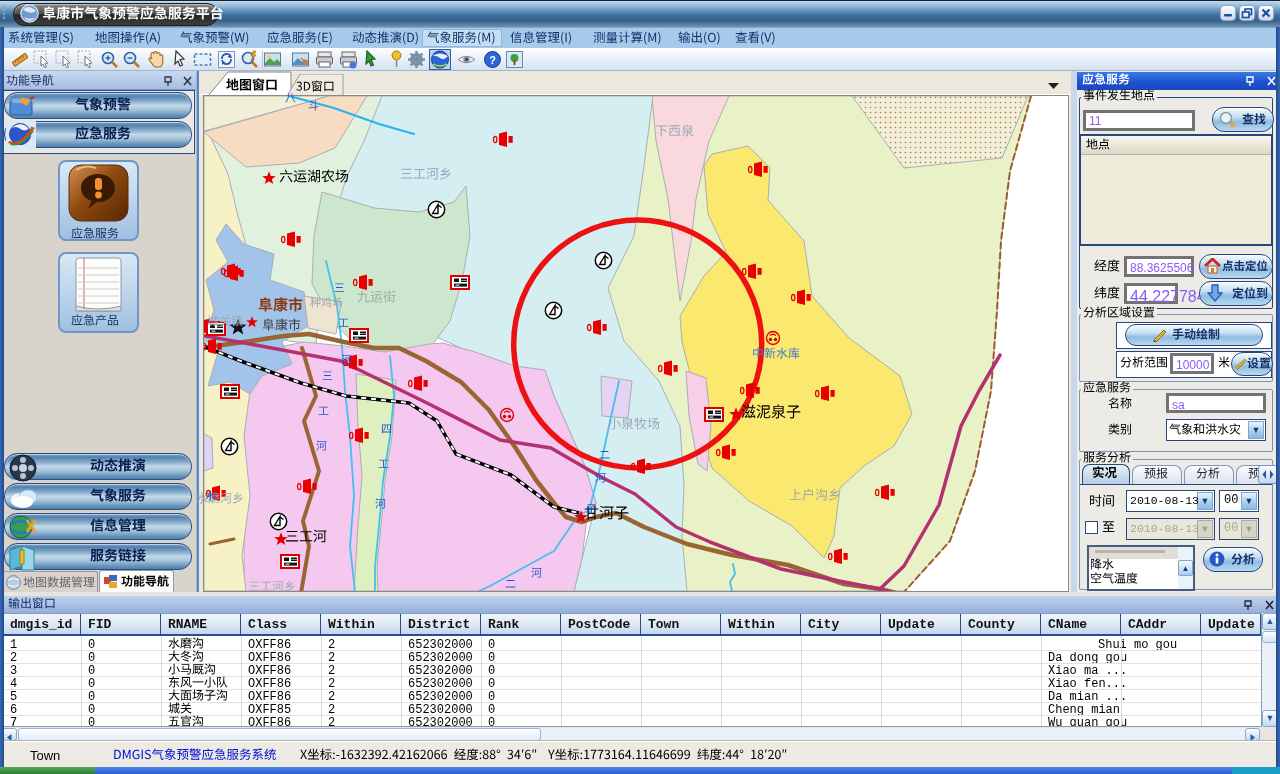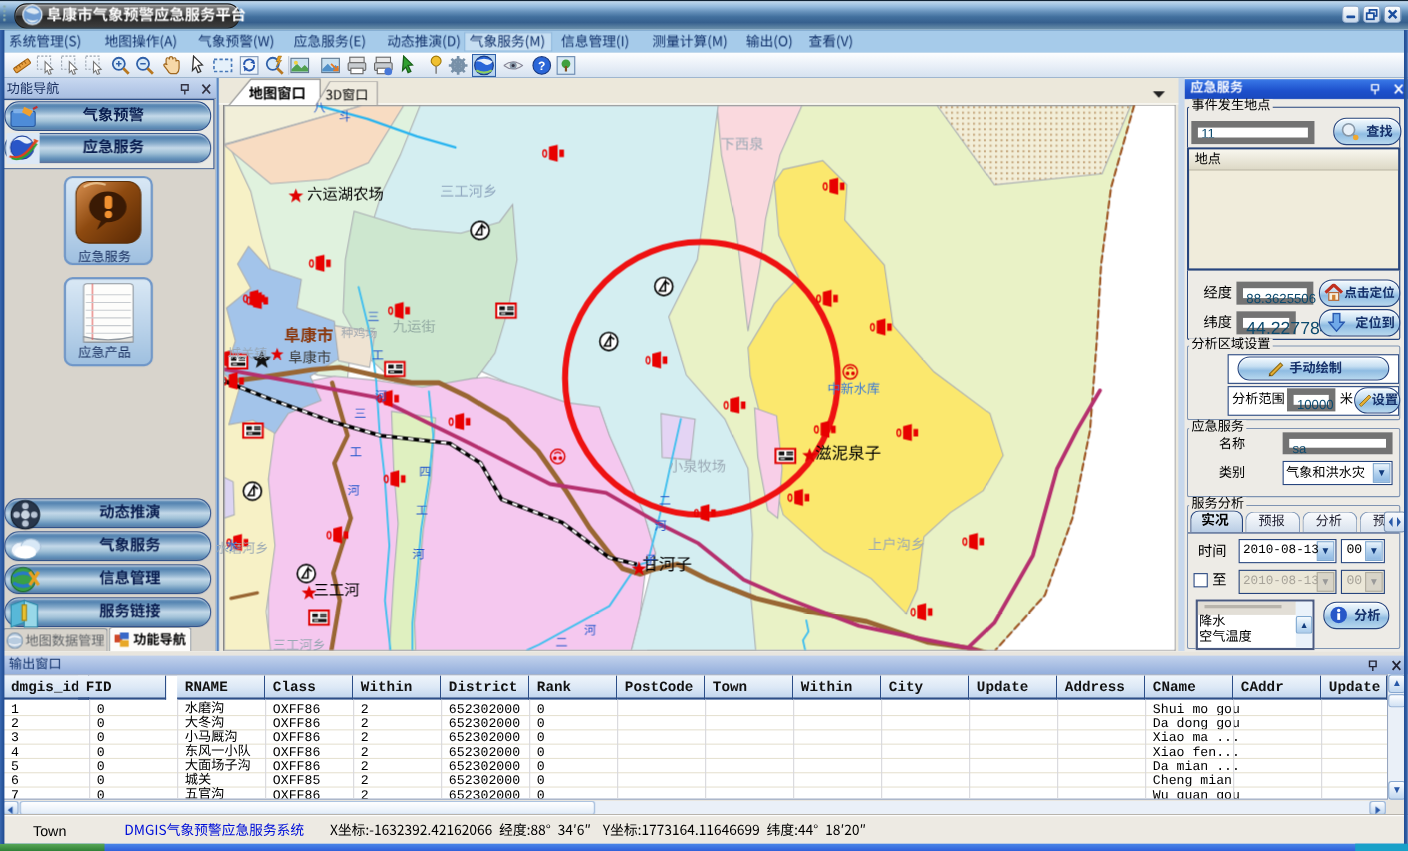--- a/index.html
+++ b/index.html
@@ -33,21 +33,21 @@
 
 .lptab{position:absolute;height:22px;border:1px solid #9098A0;border-bottom:none;border-radius:3px 3px 0 0;font-size:12px}
 
 #mapwin{position:absolute;left:197px;top:71px;width:874px;height:521px;background:#ECE8DB;border-left:2px solid #5B86C2}
 #maptabs{position:absolute;left:0;top:0;width:872px;height:24px;background:#ECE8DB;border-bottom:1px solid #fff}
 #mapview{position:absolute;left:4px;top:24px;width:866px;height:497px;background:#fff;border:1px solid #888}
 
 #rightpanel{position:absolute;left:1077px;top:71px;width:203px;height:521px;background:#EDEBE6}
 #rp-title{position:absolute;left:0;top:1px;width:203px;height:18px;background:linear-gradient(180deg,#3A79E8,#1D50CC 60%,#1A49BE)}
 .gbox{position:fixed;border:1px solid #27457E;background:#fff}
-.inp{position:fixed;border:6px solid #737373;background:#fff;font-size:12px;color:#0c4a6e;padding:2px 3px;font-family:"Liberation Sans",sans-serif}
+.inp{position:fixed;border:3px solid #737373;background:#fff;font-size:12px;color:#8b5cf6;padding:2px 3px;font-family:"Liberation Sans",sans-serif}
 .btn{position:fixed;border:1px solid #27457E;border-radius:12px;
 background:linear-gradient(180deg,#F4FAFE 0%,#C6DFF2 40%,#8FBCE2 60%,#B8D8EE 100%);
 box-shadow:inset 0 1px 1px #fff}
 .grpline{position:fixed;border:1px solid #7E93B2;border-radius:2px}
 .combo{position:fixed;border:1px solid #27457E;background:#fff}
 .combo .arr{position:absolute;z-index:2;right:1px;top:1px;bottom:1px;width:16px;
 background:linear-gradient(180deg,#EAF4FC,#AACCEC 60%,#8FB8E2);border:1px solid #7FA8D0;
 color:#123C7E;text-align:center;line-height:16px;font-size:9px}
 .combo.dis{background:#EBE7D8}
 .combo.dis .arr{background:#D8D4C8;color:#999;border-color:#B0AC9E}
@@ -1194,47 +1194,47 @@
       <use href="#g49" x="1000"></use>
       <use href="#g81" x="2000"></use>
       <use href="#g82" x="3000"></use>
     </svg>
  <svg class="ab" style="left:1243px;top:600px" width="32" height="11" viewBox="0 0 32 11">
       <path d="M2 1 h6 v5 h-6 z M5 6 v4" stroke="#223" fill="none" stroke-width="1.3"></path>
       <path d="M23 1 l7 8 M30 1 l-7 8" stroke="#223" stroke-width="1.6"></path>
     </svg>
  <div id="ow-table">
   <div class="th" style="left:0px;width:78px">dmgis_id</div>
-      <div class="th" style="left:68px;width:80px">FID</div>
+      <div class="th" style="left:78px;width:80px">FID</div>
       <div class="th" style="left:158px;width:80px">RNAME</div>
       <div class="th" style="left:238px;width:80px">Class</div>
       <div class="th" style="left:318px;width:80px">Within</div>
       <div class="th" style="left:398px;width:80px">District</div>
       <div class="th" style="left:478px;width:80px">Rank</div>
       <div class="th" style="left:558px;width:80px">PostCode</div>
       <div class="th" style="left:638px;width:80px">Town</div>
       <div class="th" style="left:718px;width:80px">Within</div>
       <div class="th" style="left:798px;width:80px">City</div>
       <div class="th" style="left:878px;width:80px">Update</div>
-      <div class="th" style="left:958px;width:80px">Address</div>
+      <div class="th" style="left:958px;width:80px">County</div>
       <div class="th" style="left:1038px;width:80px">CName</div>
       <div class="th" style="left:1118px;width:80px">CAddr</div>
       <div class="th" style="left:1198px;width:60px">Update</div>
       <div class="td" style="left:0;top:23.5px">1</div>
       <div class="td" style="left:78px;top:23.5px">0</div>
       <svg style="position:fixed;overflow:visible;left:165px;top:22.5px;position:absolute;" width="36.0" height="13.9" viewBox="0 -880 3000 1160" fill="#000000">
         <use href="#g107" x="0"></use>
         <use href="#g118" x="1000"></use>
         <use href="#g116" x="2000"></use>
       </svg>
       <div class="td" style="left:238px;top:23.5px">OXFF86</div>
       <div class="td" style="left:318px;top:23.5px">2</div>
       <div class="td" style="left:398px;top:23.5px">652302000</div>
       <div class="td" style="left:478px;top:23.5px">0</div>
-      <div class="td" style="left:1038px;top:23.5px">Shui mo gou</div>
+      <div class="td" style="left:1088px;top:23.5px">Shui mo gou</div>
       <div class="rowline" style="top:35.6px"></div>
       <div class="td" style="left:0;top:36.65px">2</div>
       <div class="td" style="left:78px;top:36.65px">0</div>
       <svg style="position:fixed;overflow:visible;left:165px;top:35.65px;position:absolute;" width="36.0" height="13.9" viewBox="0 -880 3000 1160" fill="#000000">
         <use href="#g171" x="0"></use>
         <use href="#g172" x="1000"></use>
         <use href="#g116" x="2000"></use>
       </svg>
       <div class="td" style="left:238px;top:36.65px">OXFF86</div>
       <div class="td" style="left:318px;top:36.65px">2</div>

